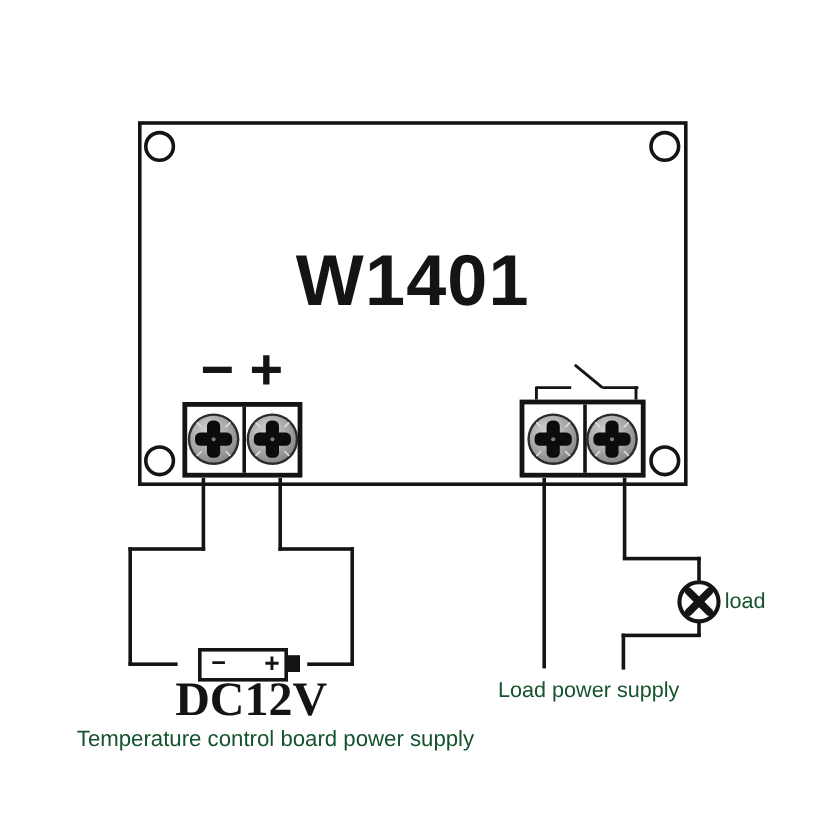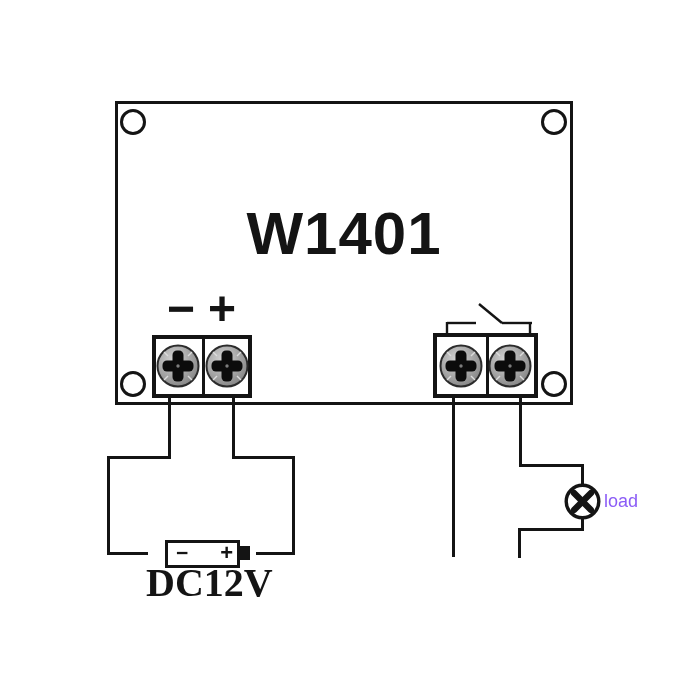--- a/index.html
+++ b/index.html
@@ -21,21 +21,21 @@
   
   .wire{background:#141414;}
   
   .pol{width:44px;text-align:center;font-size:48px;line-height:48px;font-weight:bold;}
   
   .battery{left:165px;top:540px;width:75px;height:28px;border:3px solid #141414;box-sizing:border-box;background:#ffffff;}
   .bat-neg{position:absolute;left:8px;top:-2px;font-size:21px;font-weight:bold;}
   .bat-pos{position:absolute;right:4px;top:-3px;font-size:22px;font-weight:bold;}
   .bat-nub{left:240px;top:546px;width:10px;height:14px;background:#141414;}
   
-  .cap{white-space:nowrap;font-size:18px;line-height:22px;color:#8b5cf6;}
+  .cap{white-space:nowrap;font-size:18px;line-height:22px;color:#14532d;}
   .dc-label{left:146px;top:563px;width:122px;text-align:right;
     font-family:"Liberation Serif", serif;font-weight:bold;font-size:40px;line-height:40px;}
 </style>
 </head>
 <body>
 
 <div id="canvas">
 
   <svg width="0" height="0" style="position:absolute" aria-hidden="true">
     <defs>
@@ -127,14 +127,16 @@
 
   <svg class="abs" style="left:560px;top:479px" width="45" height="45" viewBox="0 0 45 45">
     <circle cx="22.5" cy="22.5" r="16.3" fill="#ffffff" stroke="#141414" stroke-width="3.4"></circle>
     <g stroke="#141414" stroke-width="6.4" stroke-linecap="round">
       <line x1="14" y1="14" x2="31" y2="31"></line>
       <line x1="31" y1="14" x2="14" y2="31"></line>
     </g>
   </svg>
   <div class="abs cap" style="left:604px;top:490px">load</div>
 
+  <div class="abs cap" style="left:415px;top:564px">Load power supply</div>
+  <div class="abs cap" style="left:64px;top:605px;font-size:18.5px">Temperature control board power supply</div>
 
 </div>
 
 </body></html>

